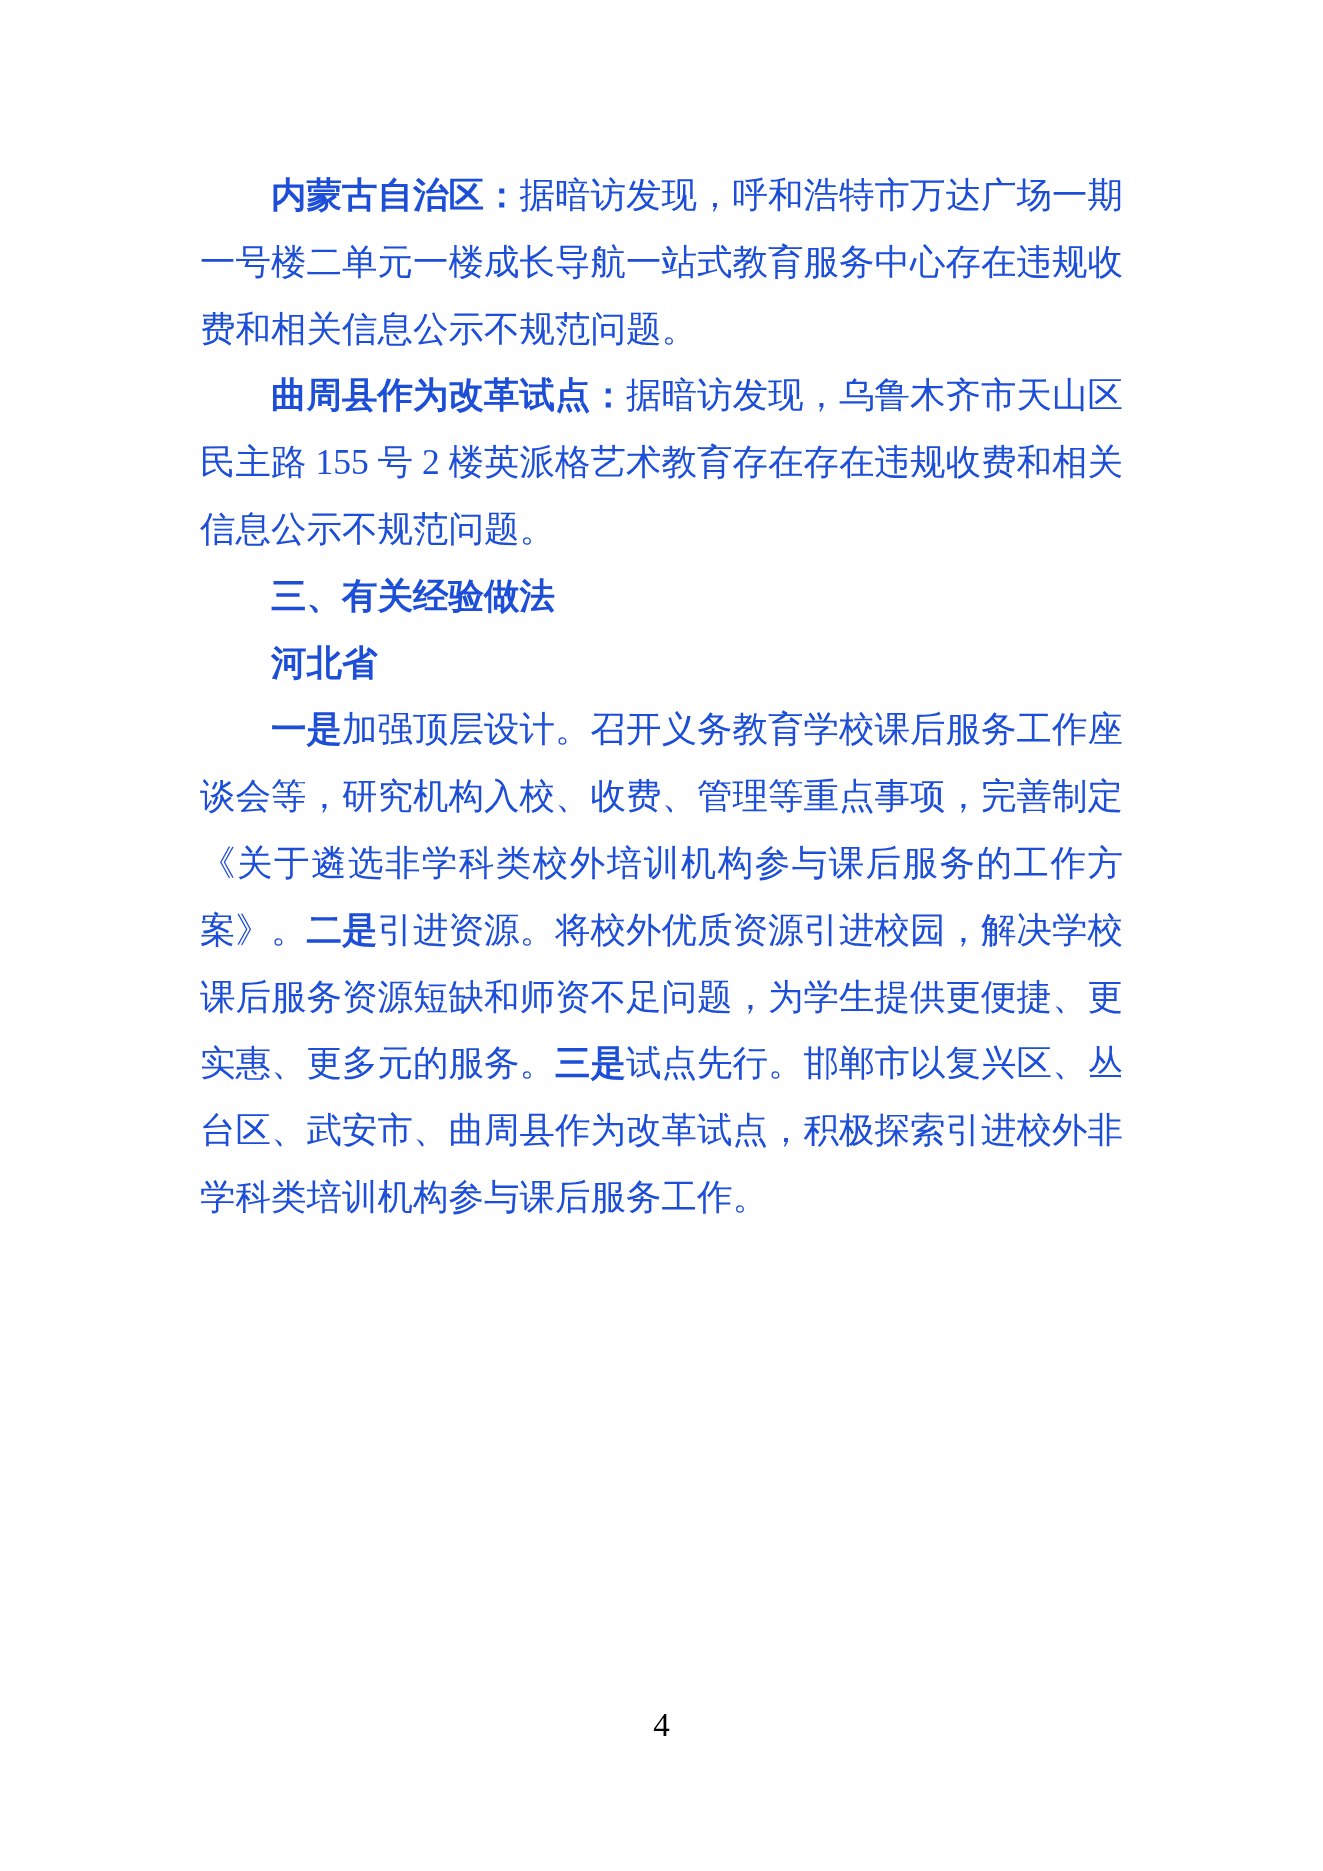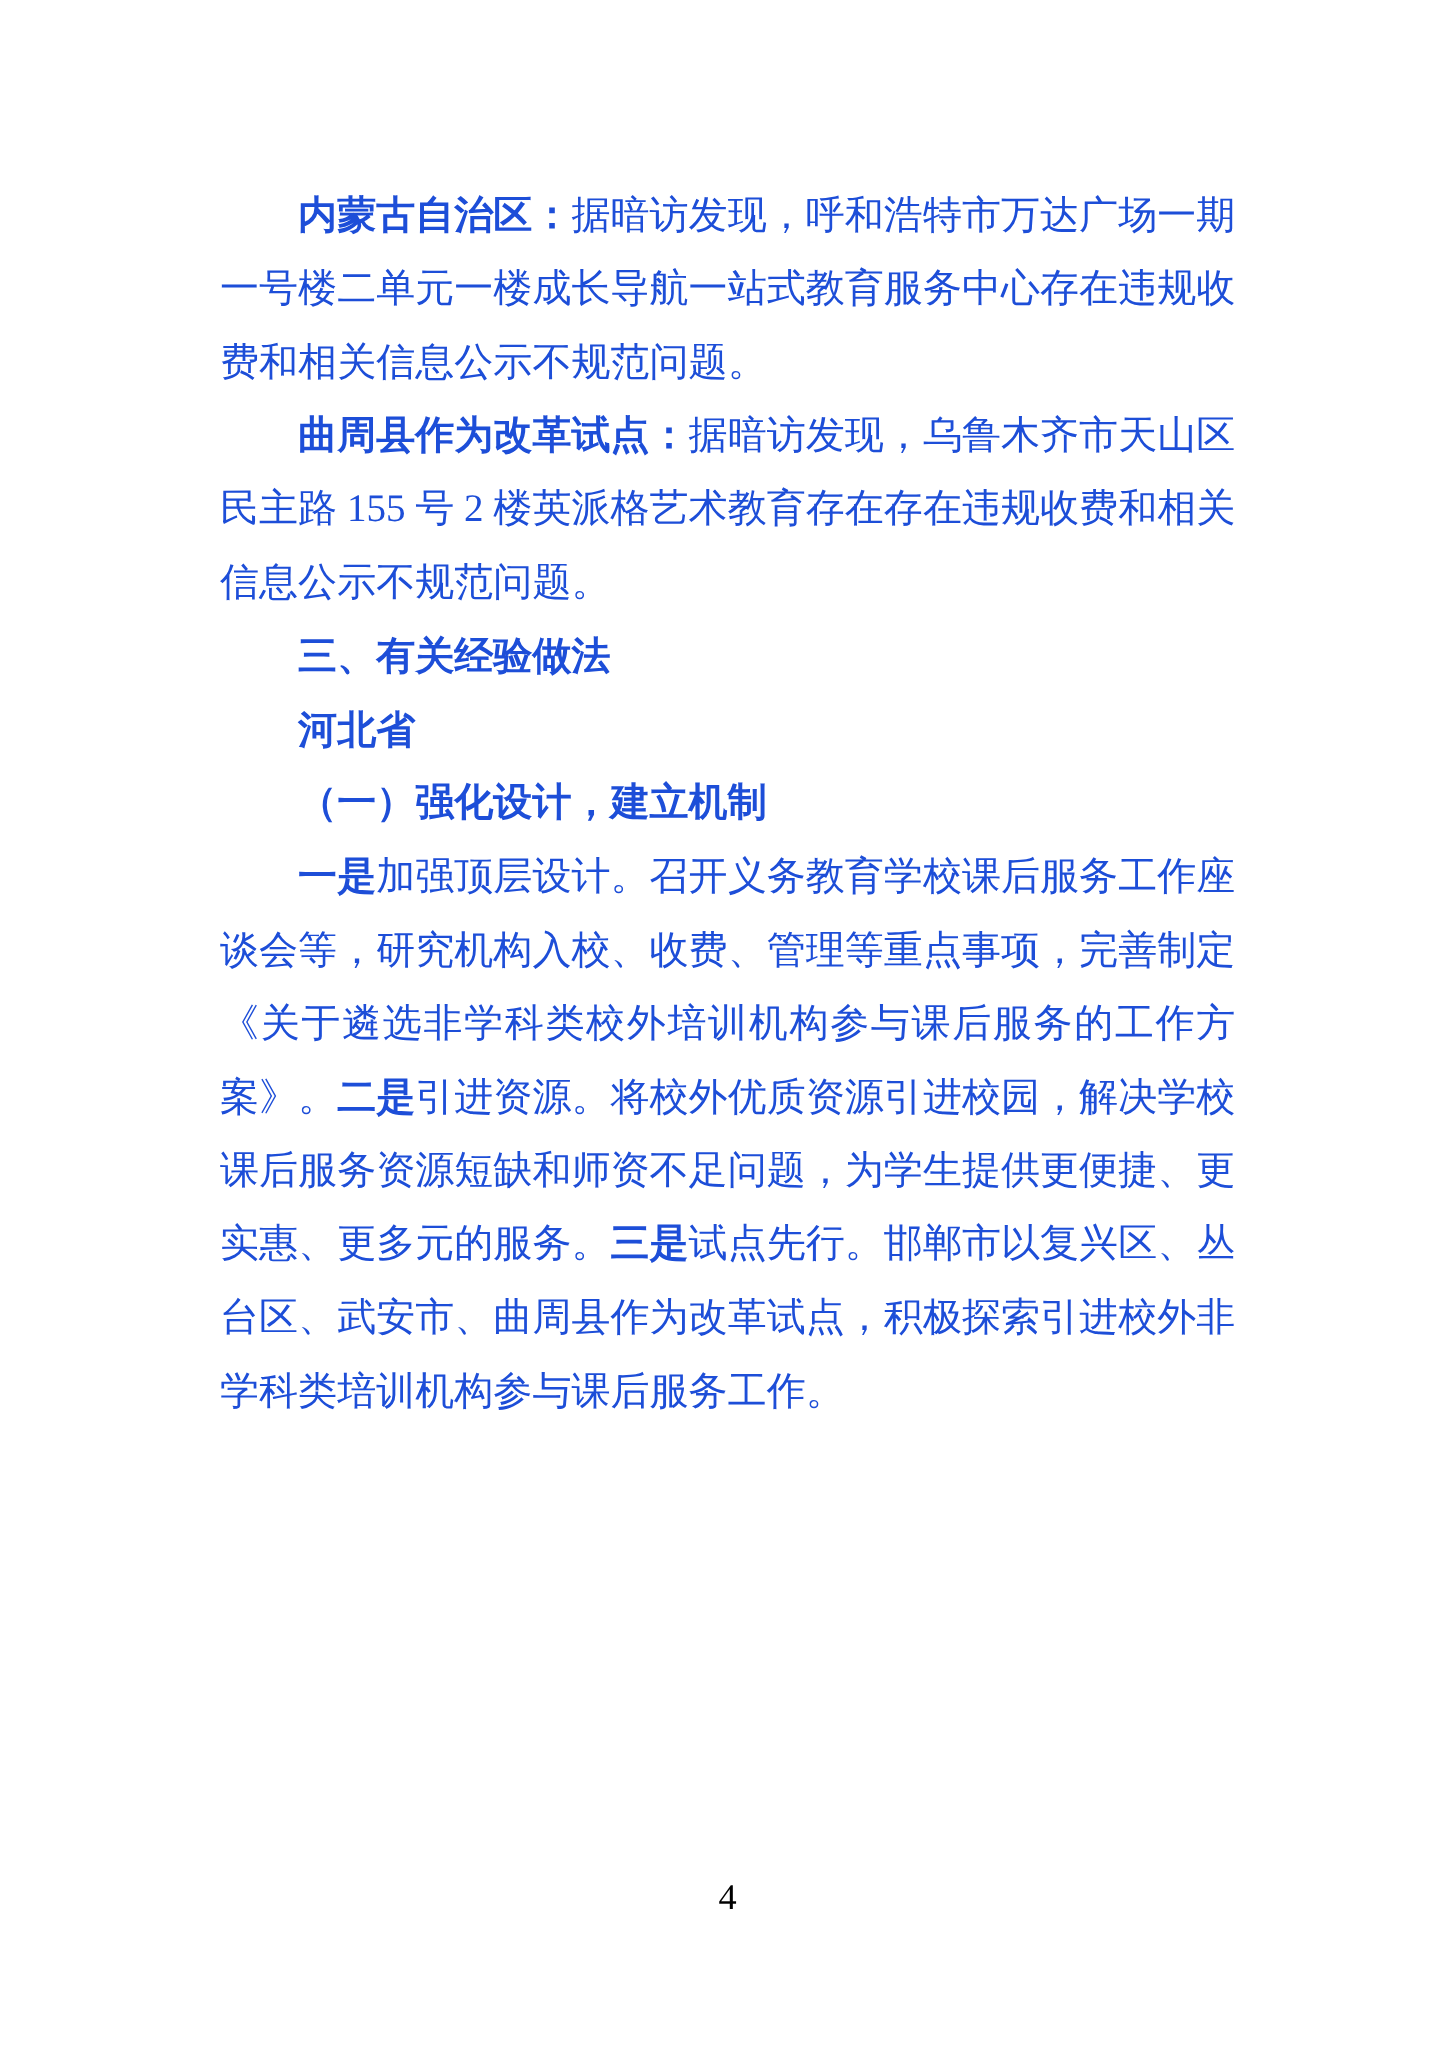--- a/index.html
+++ b/index.html
@@ -72,20 +72,19 @@
     <p class="para body"><span class="b">内蒙古自治区：</span><span>据暗访发现，呼和浩特市万达广场一期一号楼二单元一楼成长导航一站式教育服务中心存在违规收费和相关信息公示不规范问题。</span></p>
 
     <p class="para body"><span class="b">曲周县作为改革试点：</span><span>据暗访发现，乌鲁木齐市天山区民主路 155 号 2 楼英派格艺术教育存在存在违规收费和相关信息公示不规范问题。</span></p>
 
     <p class="para hei"><span>三、有关经验做法</span></p>
 
     <p class="para kai-bold"><span>河北省</span></p>
 
 
 
-    <p class="para kai-bold"><span>（一）强化设计，建立机制</span></p>
 
     <p class="para body"><span class="b">一是</span><span>加强顶层设计。召开义务教育学校课后服务工作座谈会等，研究机构入校、收费、管理等重点事项，完善制定《关于遴选非学科类校外培训机构参与课后服务的工作方案》。</span><span class="b">二是</span><span>引进资源。将校外优质资源引进校园，解决学校课后服务资源短缺和师资不足问题，为学生提供更便捷、更实惠、更多元的服务。</span><span class="b">三是</span><span>试点先行。邯郸市以复兴区、丛台区、武安市、曲周县作为改革试点，积极探索引进校外非学科类培训机构参与课后服务工作。</span></p>
 
   </div>
 
   <div class="footer"><span>4</span></div>
 </div>
 
 </body></html>

